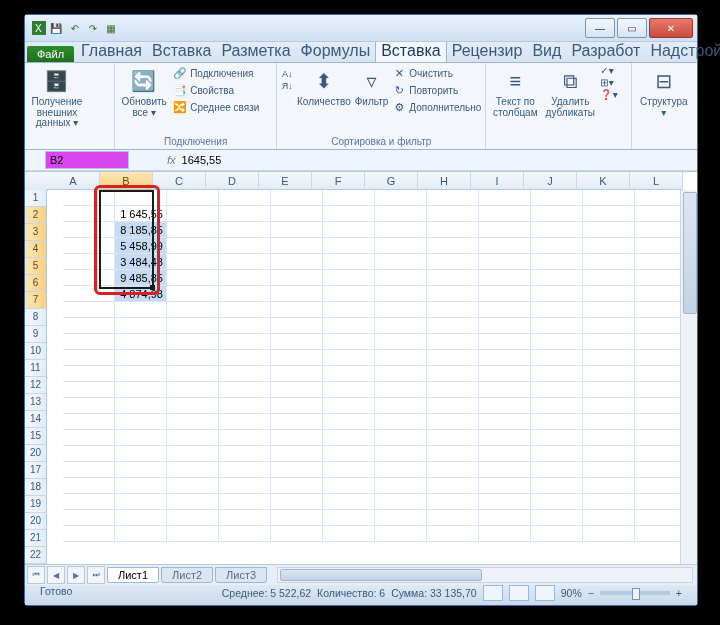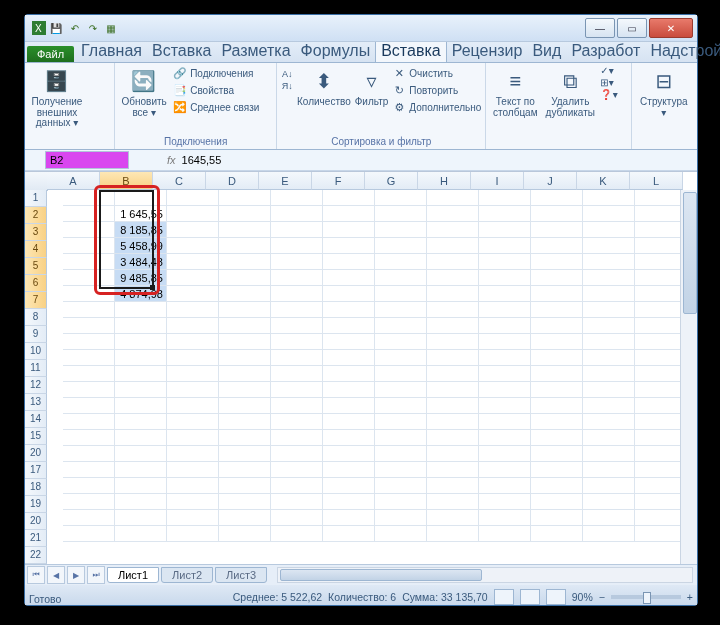--- a/index.html
+++ b/index.html
@@ -46,21 +46,21 @@
 .selbox::after{content:"";position:absolute;right:-3px;bottom:-3px;width:5px;height:5px;background:#1a1a1a}
 .selcell{background:#c7dcf4}
 .vscroll{position:absolute;right:0;top:18px;bottom:0;width:16px;background:#eef2f8;border-left:1px solid #cad5e3}
 .vthumb{position:absolute;left:2px;top:2px;width:12px;height:120px;background:linear-gradient(#dce6f2,#c2d3e6);border:1px solid #9db6d2;border-radius:2px}
 .sheettabs{height:20px;background:#e6eef8;border-top:1px solid #b7c9de;display:flex;align-items:center}
 .navbtn{width:16px;height:16px;border:1px solid #b7c9de;margin-left:2px;background:#f2f6fb;display:flex;align-items:center;justify-content:center;font-size:8px;color:#5773a6}
 .stab{padding:1px 10px;border:1px solid #9db6d2;background:#fff;margin-left:2px;font-size:11px;border-radius:0 0 3px 3px}
 .stab.inact{background:#dbe6f2;color:#5a6b85}
 .hscroll{flex:1;margin-left:10px;margin-right:4px;height:14px;background:#eef2f8;border:1px solid #cad5e3;position:relative}
 .hthumb{position:absolute;left:2px;top:1px;height:10px;width:200px;background:linear-gradient(#dce6f2,#c2d3e6);border:1px solid #9db6d2;border-radius:2px}
-.status{height:20px;background:linear-gradient(#dfe9f5,#c9d9ec);display:flex;align-items:flex-end;font-size:10.5px;color:#3a5a7d;padding:0 4px;gap:12px}
+.status{height:20px;background:linear-gradient(#dfe9f5,#c9d9ec);display:flex;align-items:flex-start;font-size:10.5px;color:#3a5a7d;padding:0 15px;gap:12px}
 .status .right{margin-left:auto;display:flex;align-items:center;gap:6px}
 .viewbtn{width:18px;height:14px;border:1px solid #9db6d2;background:#eef4fb}
 .zslide{width:70px;height:4px;background:#b7c9de;position:relative}
 .zslide::before{content:"";position:absolute;left:32px;top:-3px;width:6px;height:10px;background:#eef4fb;border:1px solid #7a95b3}
 svg{display:block}
 </style>
 </head>
 <body>
 
 <div class="shadow"></div>

